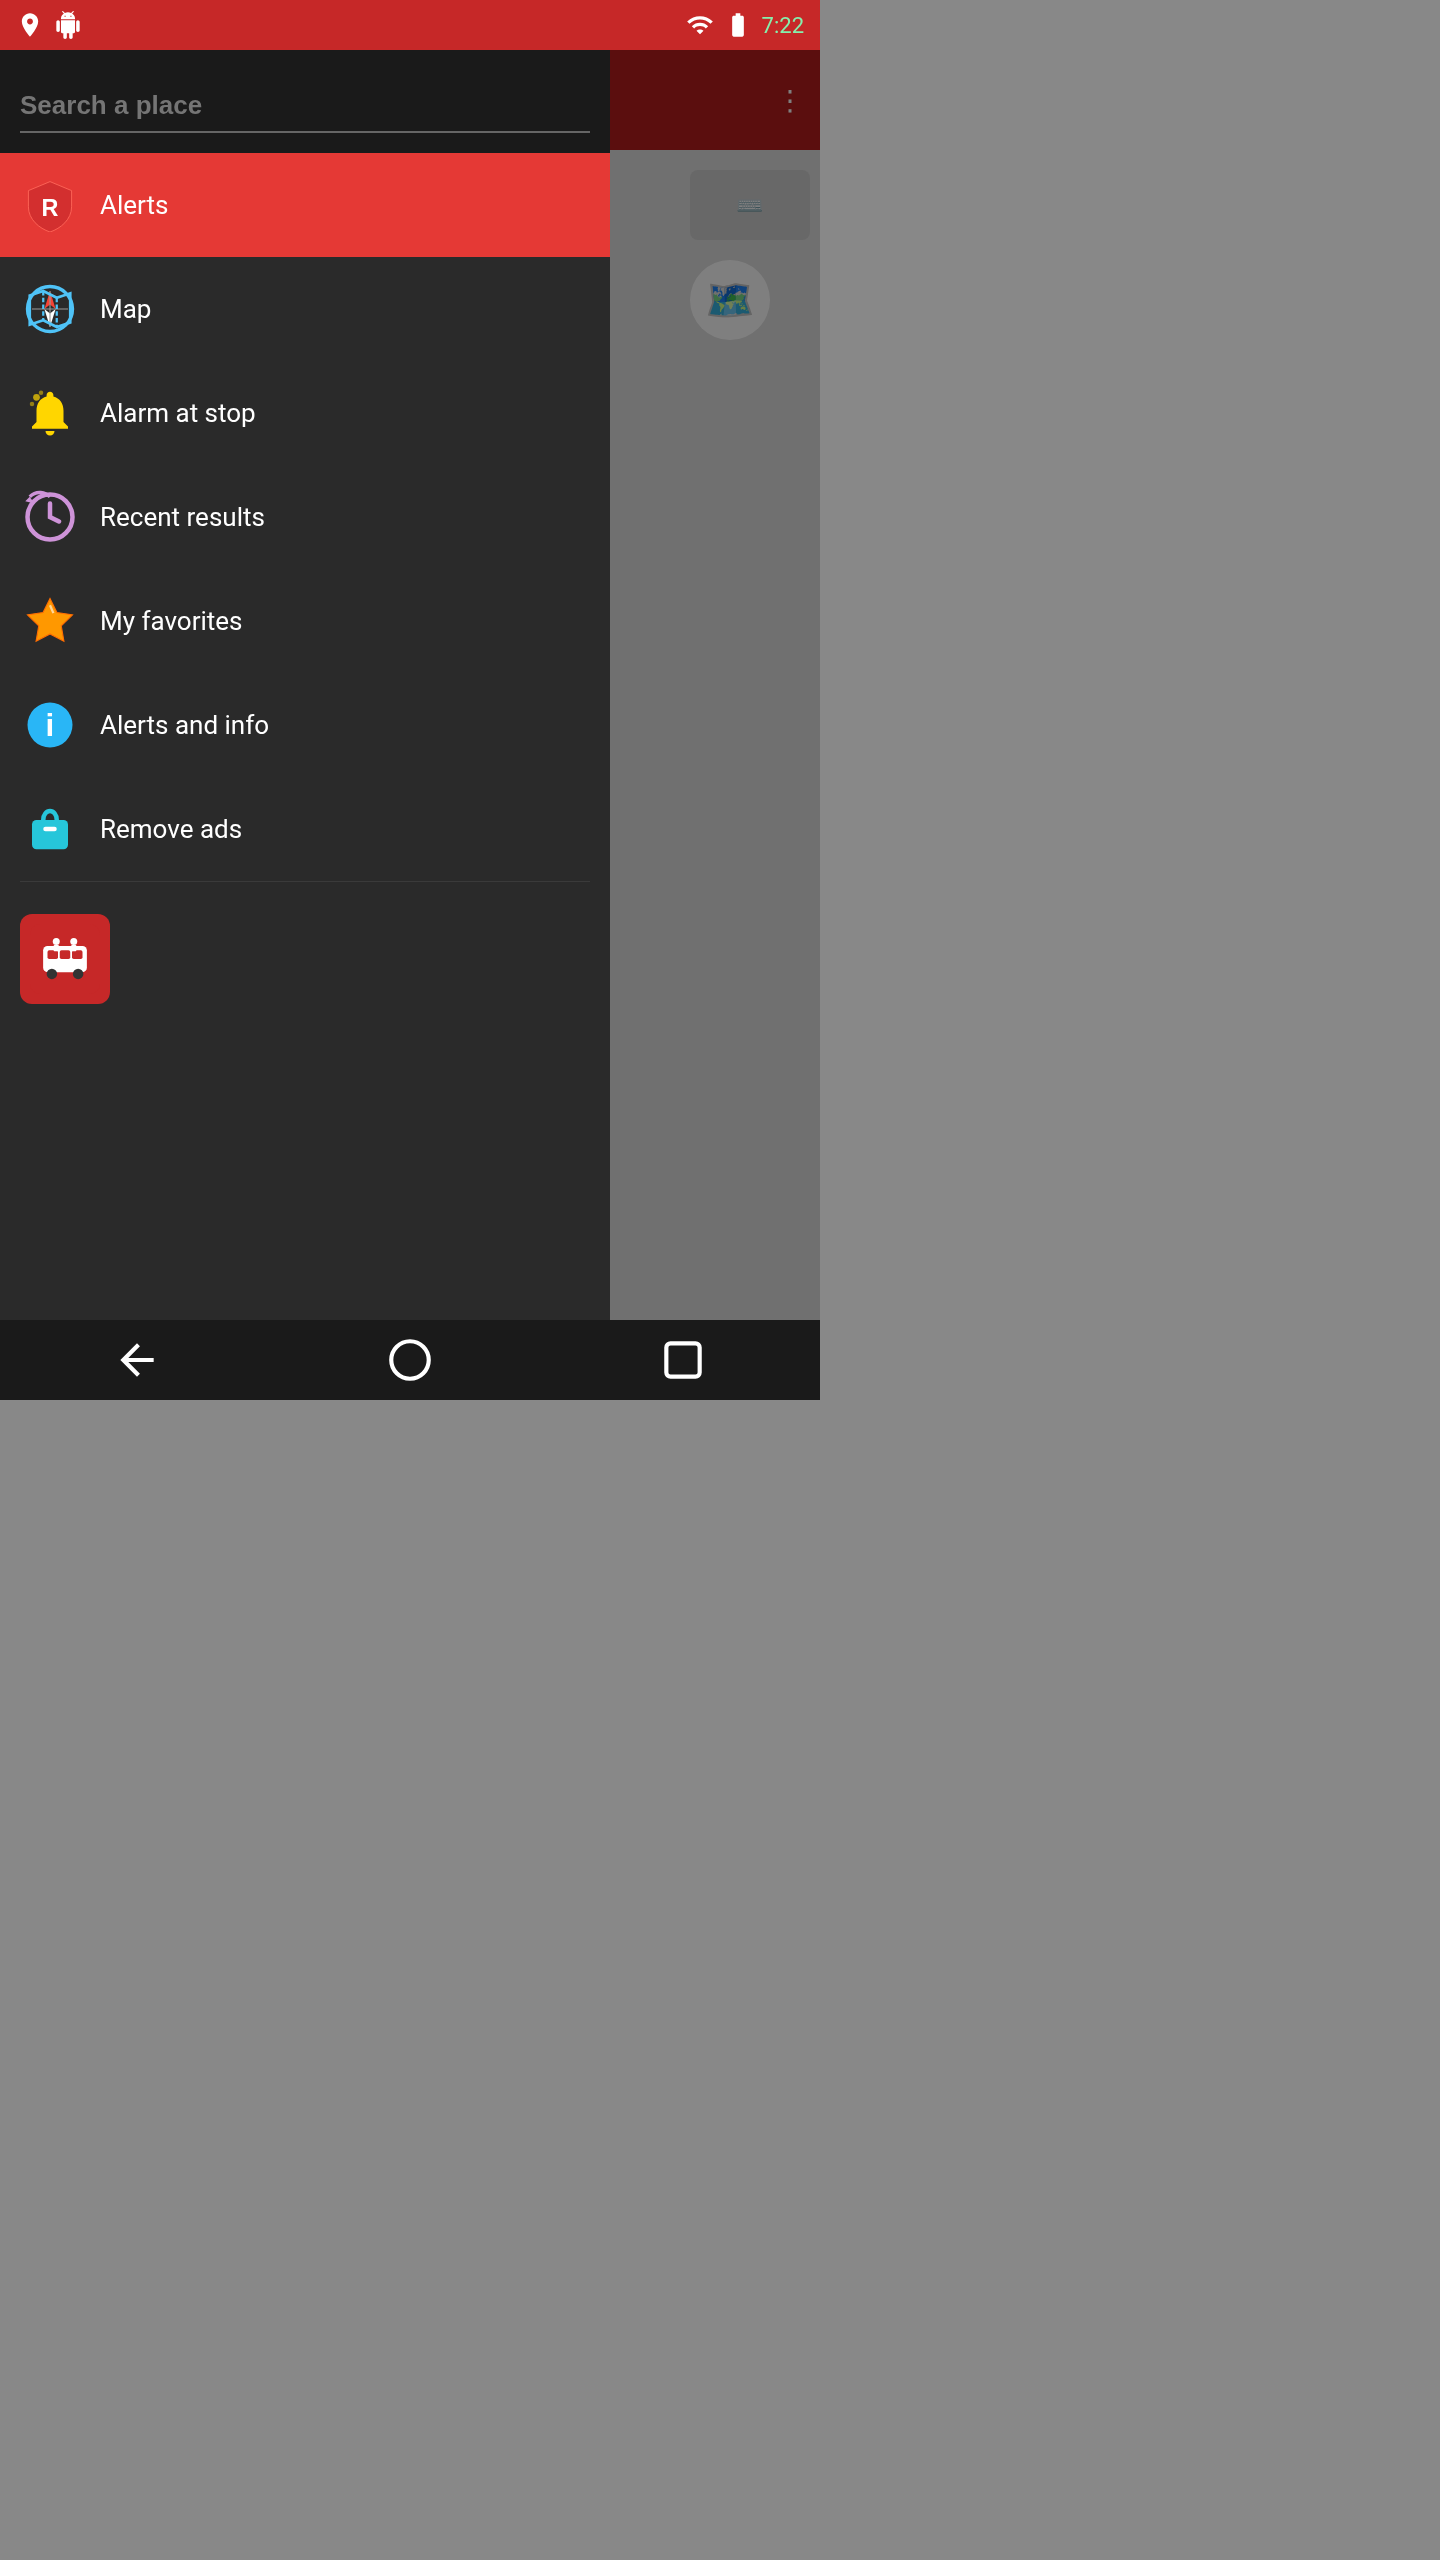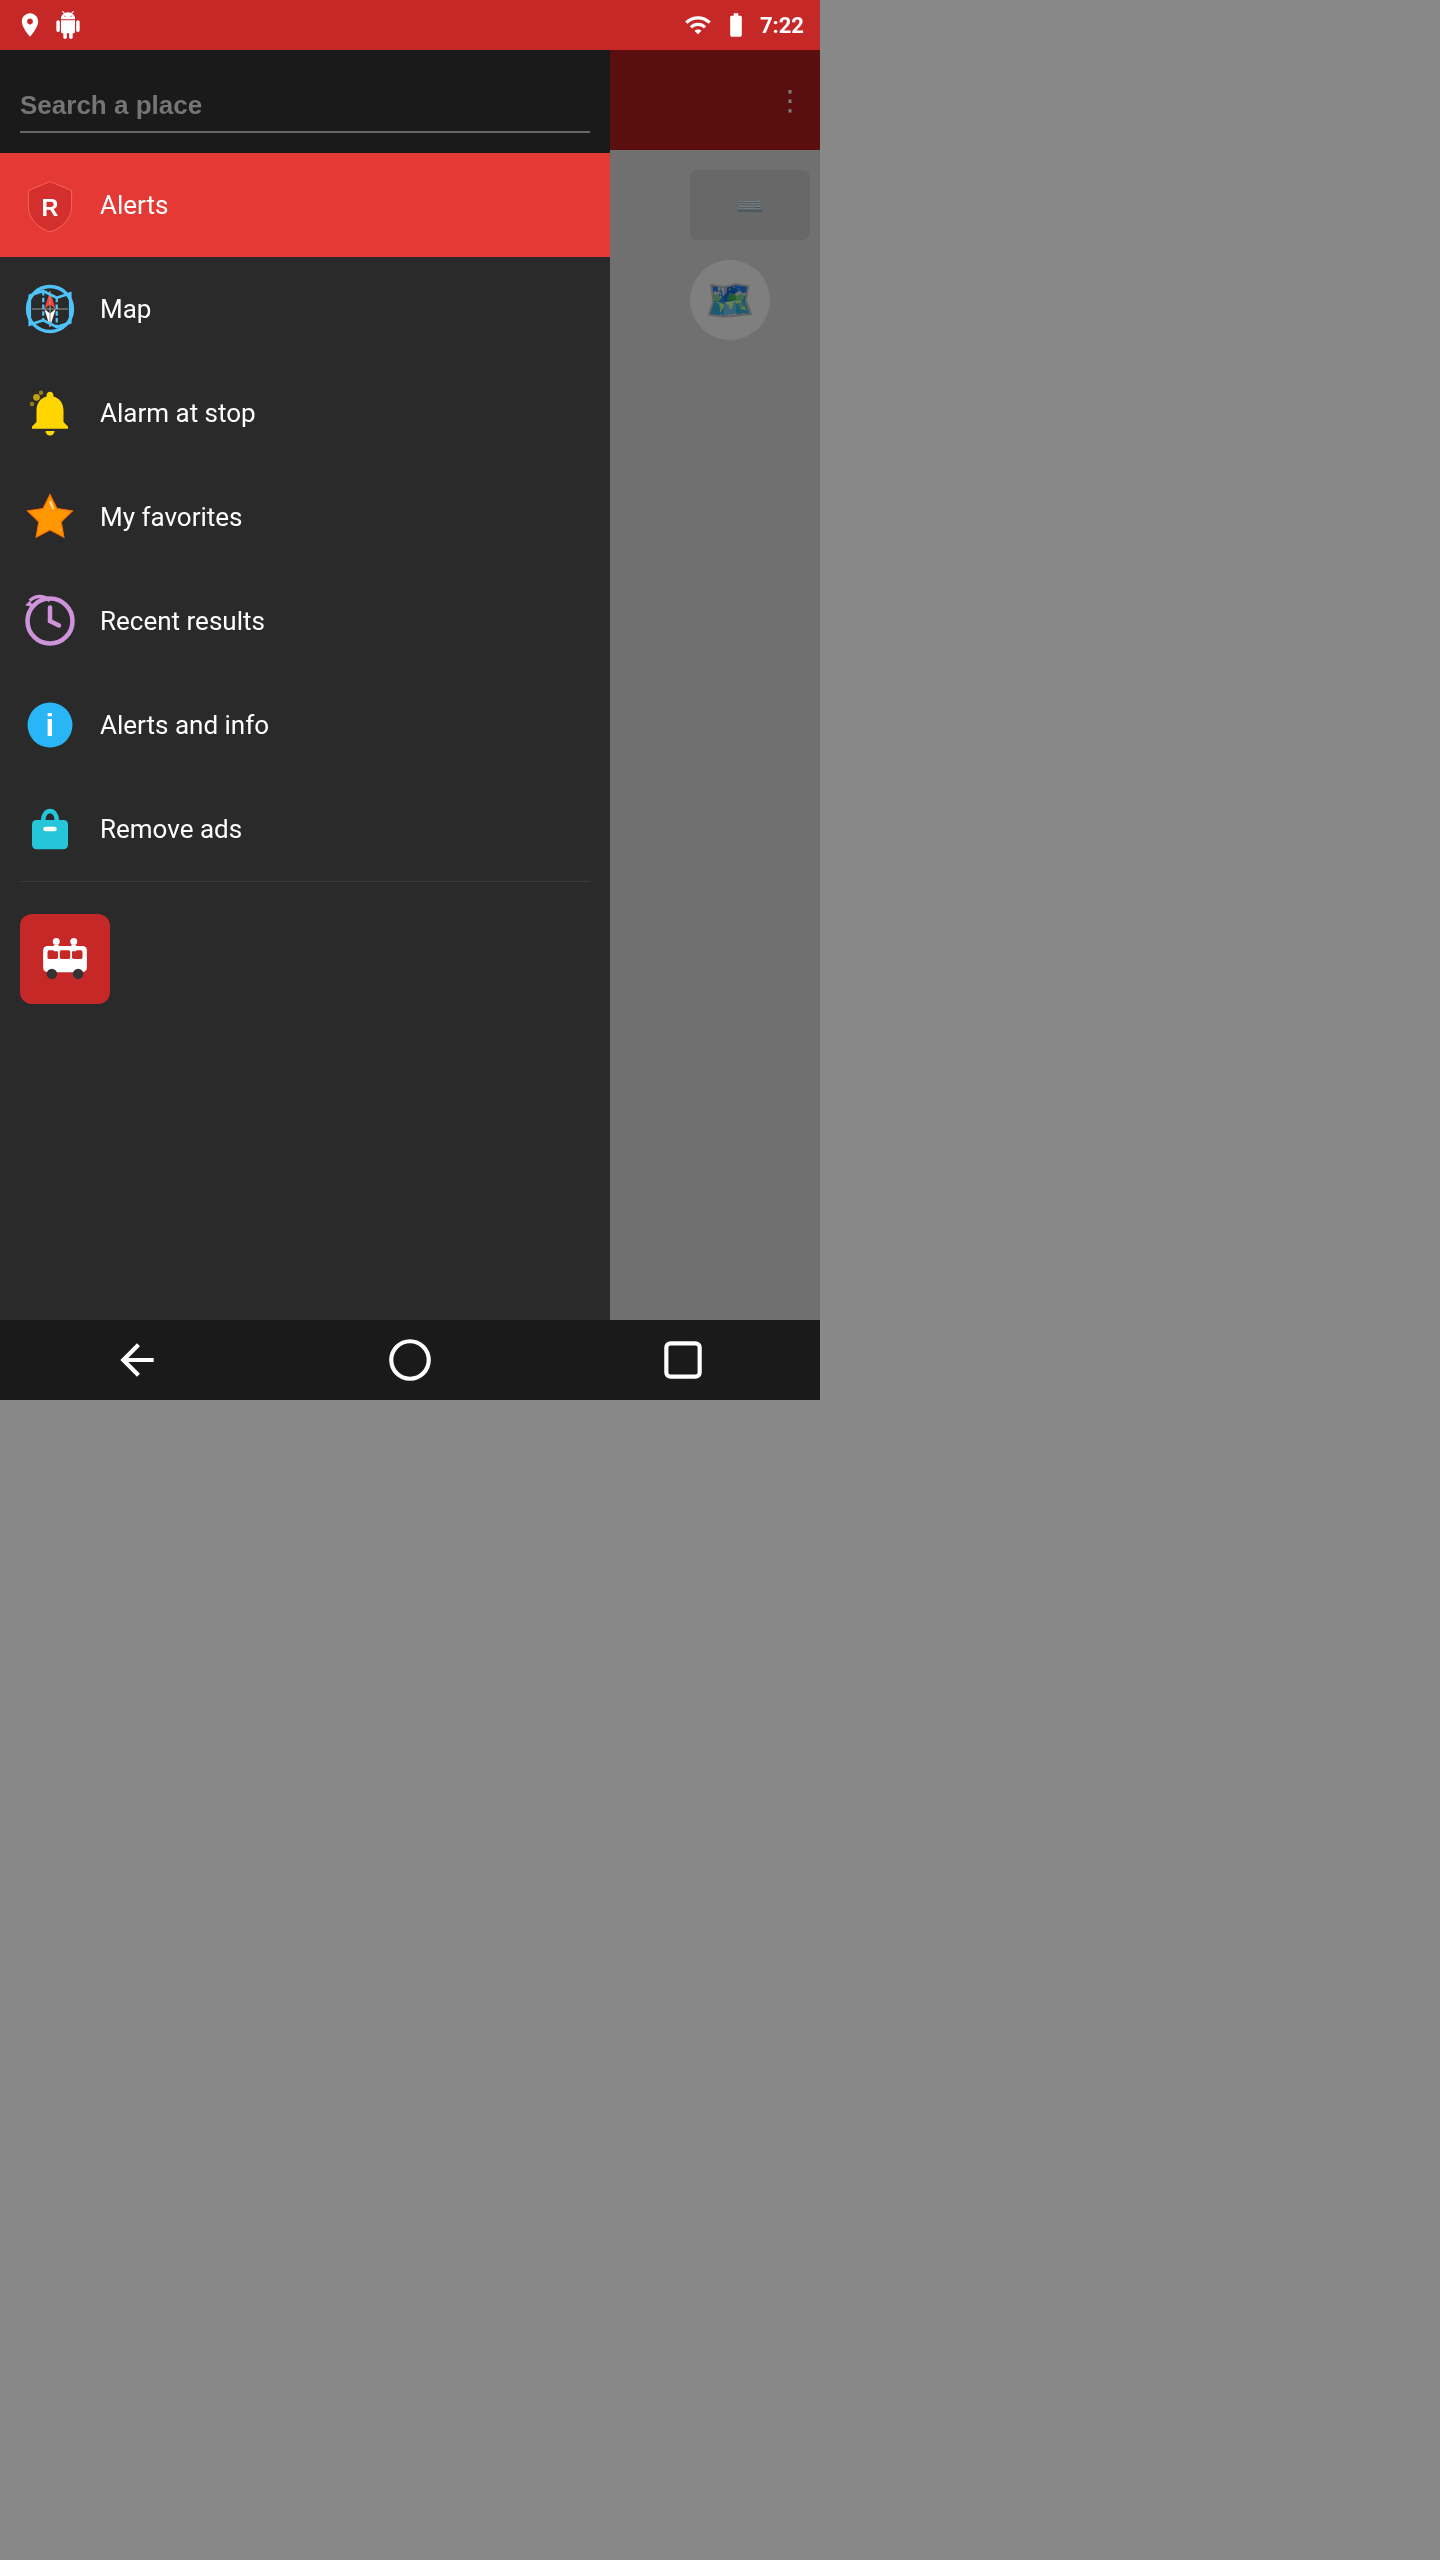--- a/index.html
+++ b/index.html
@@ -286,21 +286,21 @@
   </div>
   <div class="status-bar-right">
 
     <svg width="28" height="28" viewBox="0 0 24 24" fill="white">
       <path d="M1 9l2 2c4.97-4.97 13.03-4.97 18 0l2-2C16.93 2.93 7.08 2.93 1 9zm8 8l3 3 3-3c-1.65-1.66-4.34-1.66-6 0zm-4-4l2 2c2.76-2.76 7.24-2.76 10 0l2-2C15.14 9.14 8.87 9.14 5 13z"></path>
     </svg>
 
     <svg width="32" height="28" viewBox="0 0 24 24" fill="white">
       <path d="M15.67 4H14V2h-4v2H8.33C7.6 4 7 4.6 7 5.33v15.33C7 21.4 7.6 22 8.33 22h7.33c.74 0 1.34-.6 1.34-1.33V5.33C17 4.6 16.4 4 15.67 4z"></path>
     </svg>
-    <span style="color:#ffffff;font-size:22px;font-weight:bold;">7:22</span>
+    <span style="color:#86efac;font-size:22px;font-weight:normal;">7:22</span>
   </div>
 </div>
 
 <div class="background-content">
   <div class="toolbar-bg">
     <span class="overflow-icon">⋮</span>
   </div>
   <div class="map-area">
     <div class="map-controls">
       <div class="keyboard-btn">
@@ -361,39 +361,39 @@
           <circle cx="4" cy="8" r="1" fill="#ffd600" opacity="0.5"></circle>
           <circle cx="8" cy="3" r="1" fill="#ffd600" opacity="0.5"></circle>
         </svg>
       </div>
       <span class="item-label">Alarm at stop</span>
     </div>
 
     <div class="menu-item">
       <div class="icon-wrapper">
         <svg width="54" height="54" viewBox="0 0 24 24" xmlns="http://www.w3.org/2000/svg">
-          <polygon points="12,2 15.09,8.26 22,9.27 17,14.14 18.18,21.02 12,17.77 5.82,21.02 7,14.14 2,9.27 8.91,8.26" fill="#ff9800" stroke="#ff6d00" stroke-width="0.5"></polygon>
-
-          <path d="M12 5 L13.5 8.5" stroke="white" stroke-width="1" opacity="0.6"></path>
-        </svg>
-      </div>
-      <span class="item-label">My favorites</span>
-    </div>
-
-    <div class="menu-item">
-      <div class="icon-wrapper">
-        <svg width="54" height="54" viewBox="0 0 24 24" xmlns="http://www.w3.org/2000/svg">
           <circle cx="12" cy="12" r="10" fill="none" stroke="#ce93d8" stroke-width="2"></circle>
           <polyline points="12,6 12,12 16,14" stroke="#ce93d8" stroke-width="2" fill="none" stroke-linecap="round"></polyline>
 
           <path d="M3 3 C6 0 10 1 12 3" fill="none" stroke="#ce93d8" stroke-width="1.5"></path>
           <polygon points="3,3 5,6 1,5" fill="#ce93d8"></polygon>
         </svg>
       </div>
       <span class="item-label">Recent results</span>
+    </div>
+
+    <div class="menu-item">
+      <div class="icon-wrapper">
+        <svg width="54" height="54" viewBox="0 0 24 24" xmlns="http://www.w3.org/2000/svg">
+          <polygon points="12,2 15.09,8.26 22,9.27 17,14.14 18.18,21.02 12,17.77 5.82,21.02 7,14.14 2,9.27 8.91,8.26" fill="#ff9800" stroke="#ff6d00" stroke-width="0.5"></polygon>
+
+          <path d="M12 5 L13.5 8.5" stroke="white" stroke-width="1" opacity="0.6"></path>
+        </svg>
+      </div>
+      <span class="item-label">My favorites</span>
     </div>
 
     <div class="menu-item">
       <div class="icon-wrapper">
         <svg width="54" height="54" viewBox="0 0 24 24" xmlns="http://www.w3.org/2000/svg">
           <circle cx="12" cy="12" r="10" fill="#29b6f6"></circle>
           <text x="12" y="17" text-anchor="middle" fill="white" font-size="14" font-weight="bold" font-family="Arial">i</text>
         </svg>
       </div>
       <span class="item-label">Alerts and info</span>

